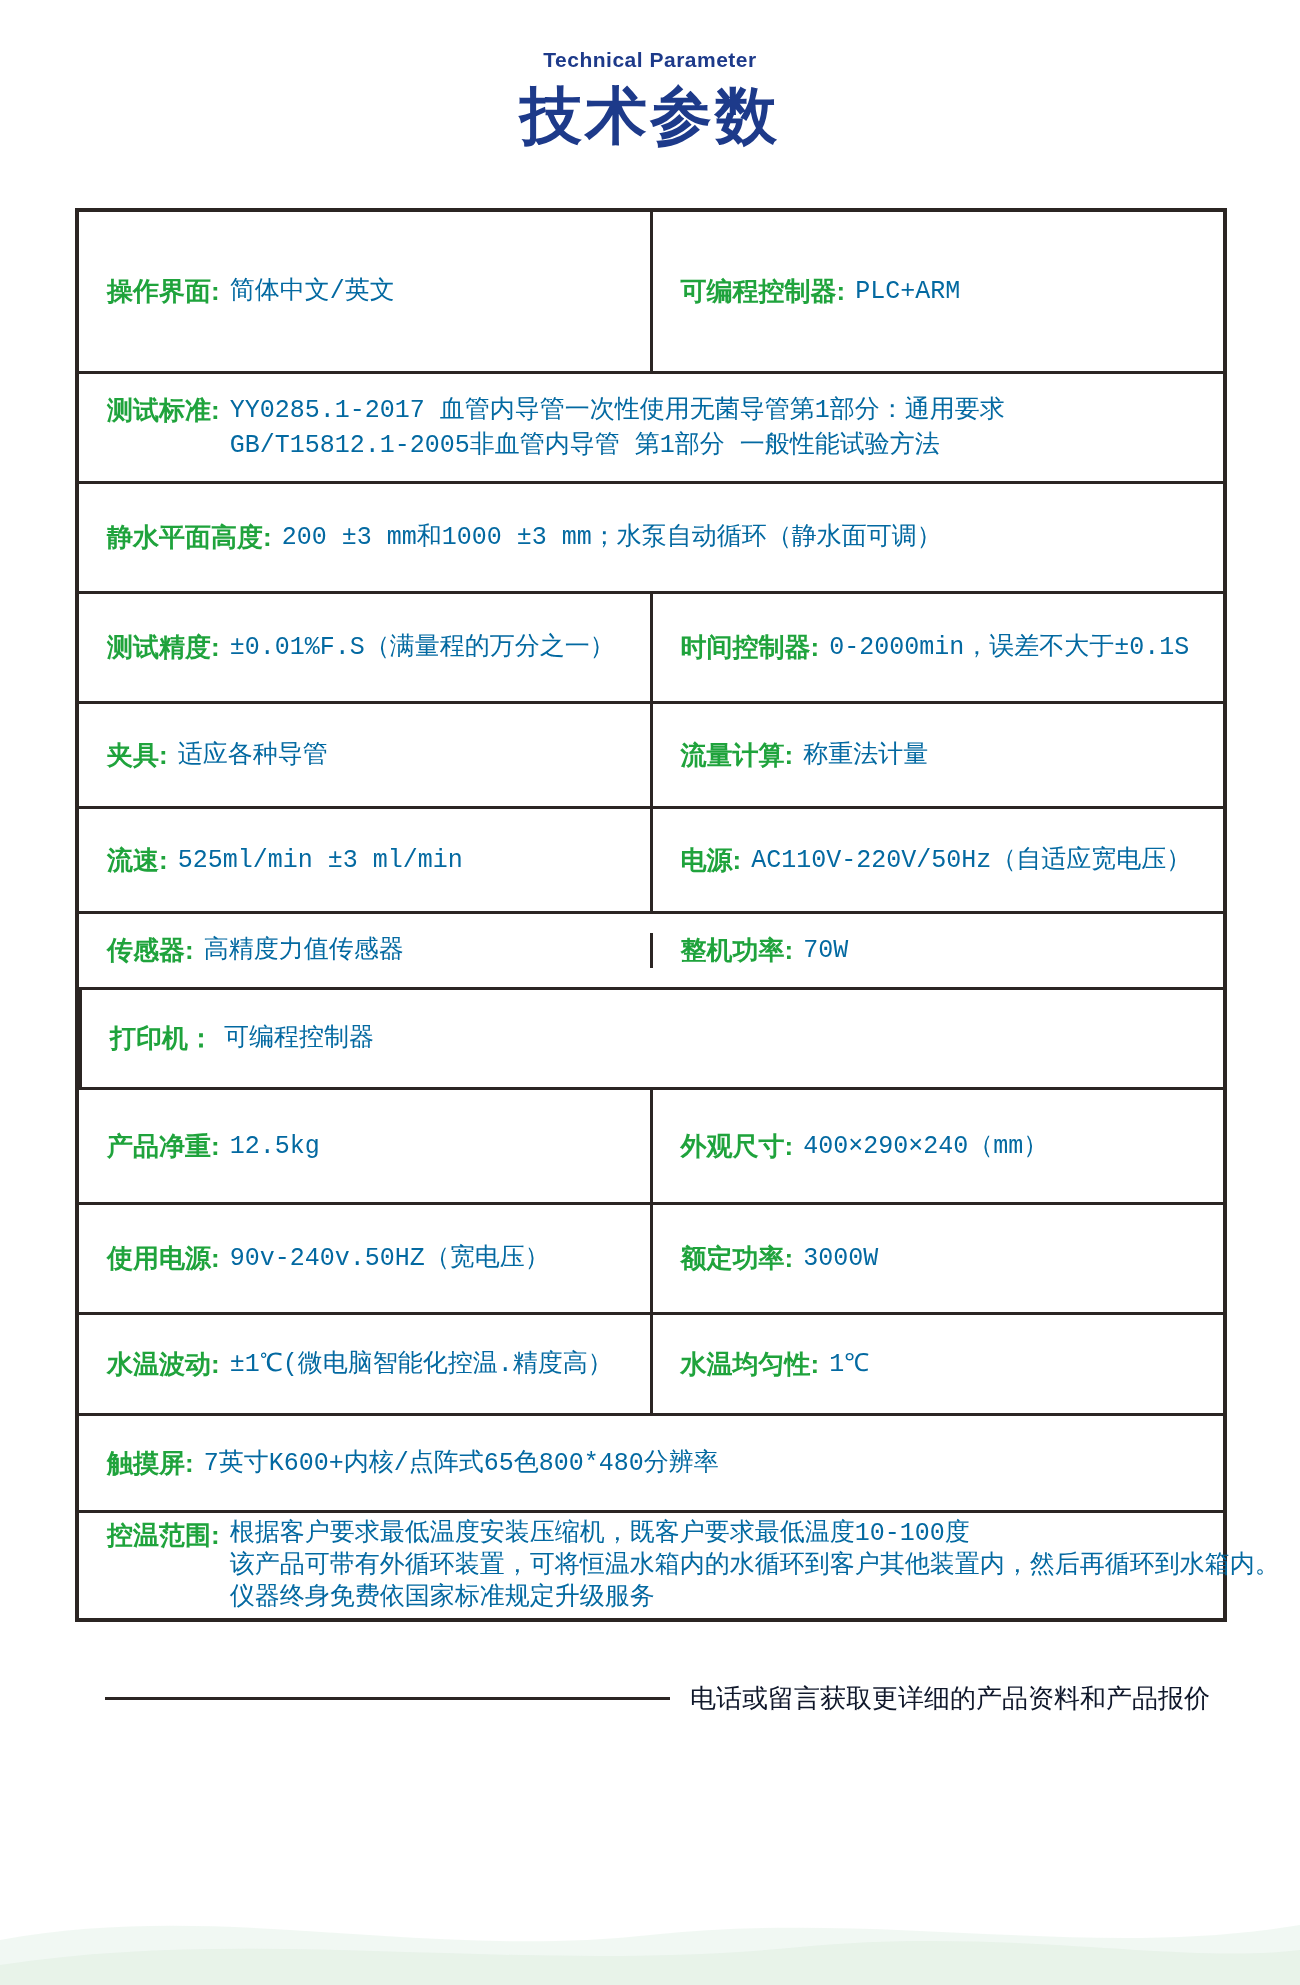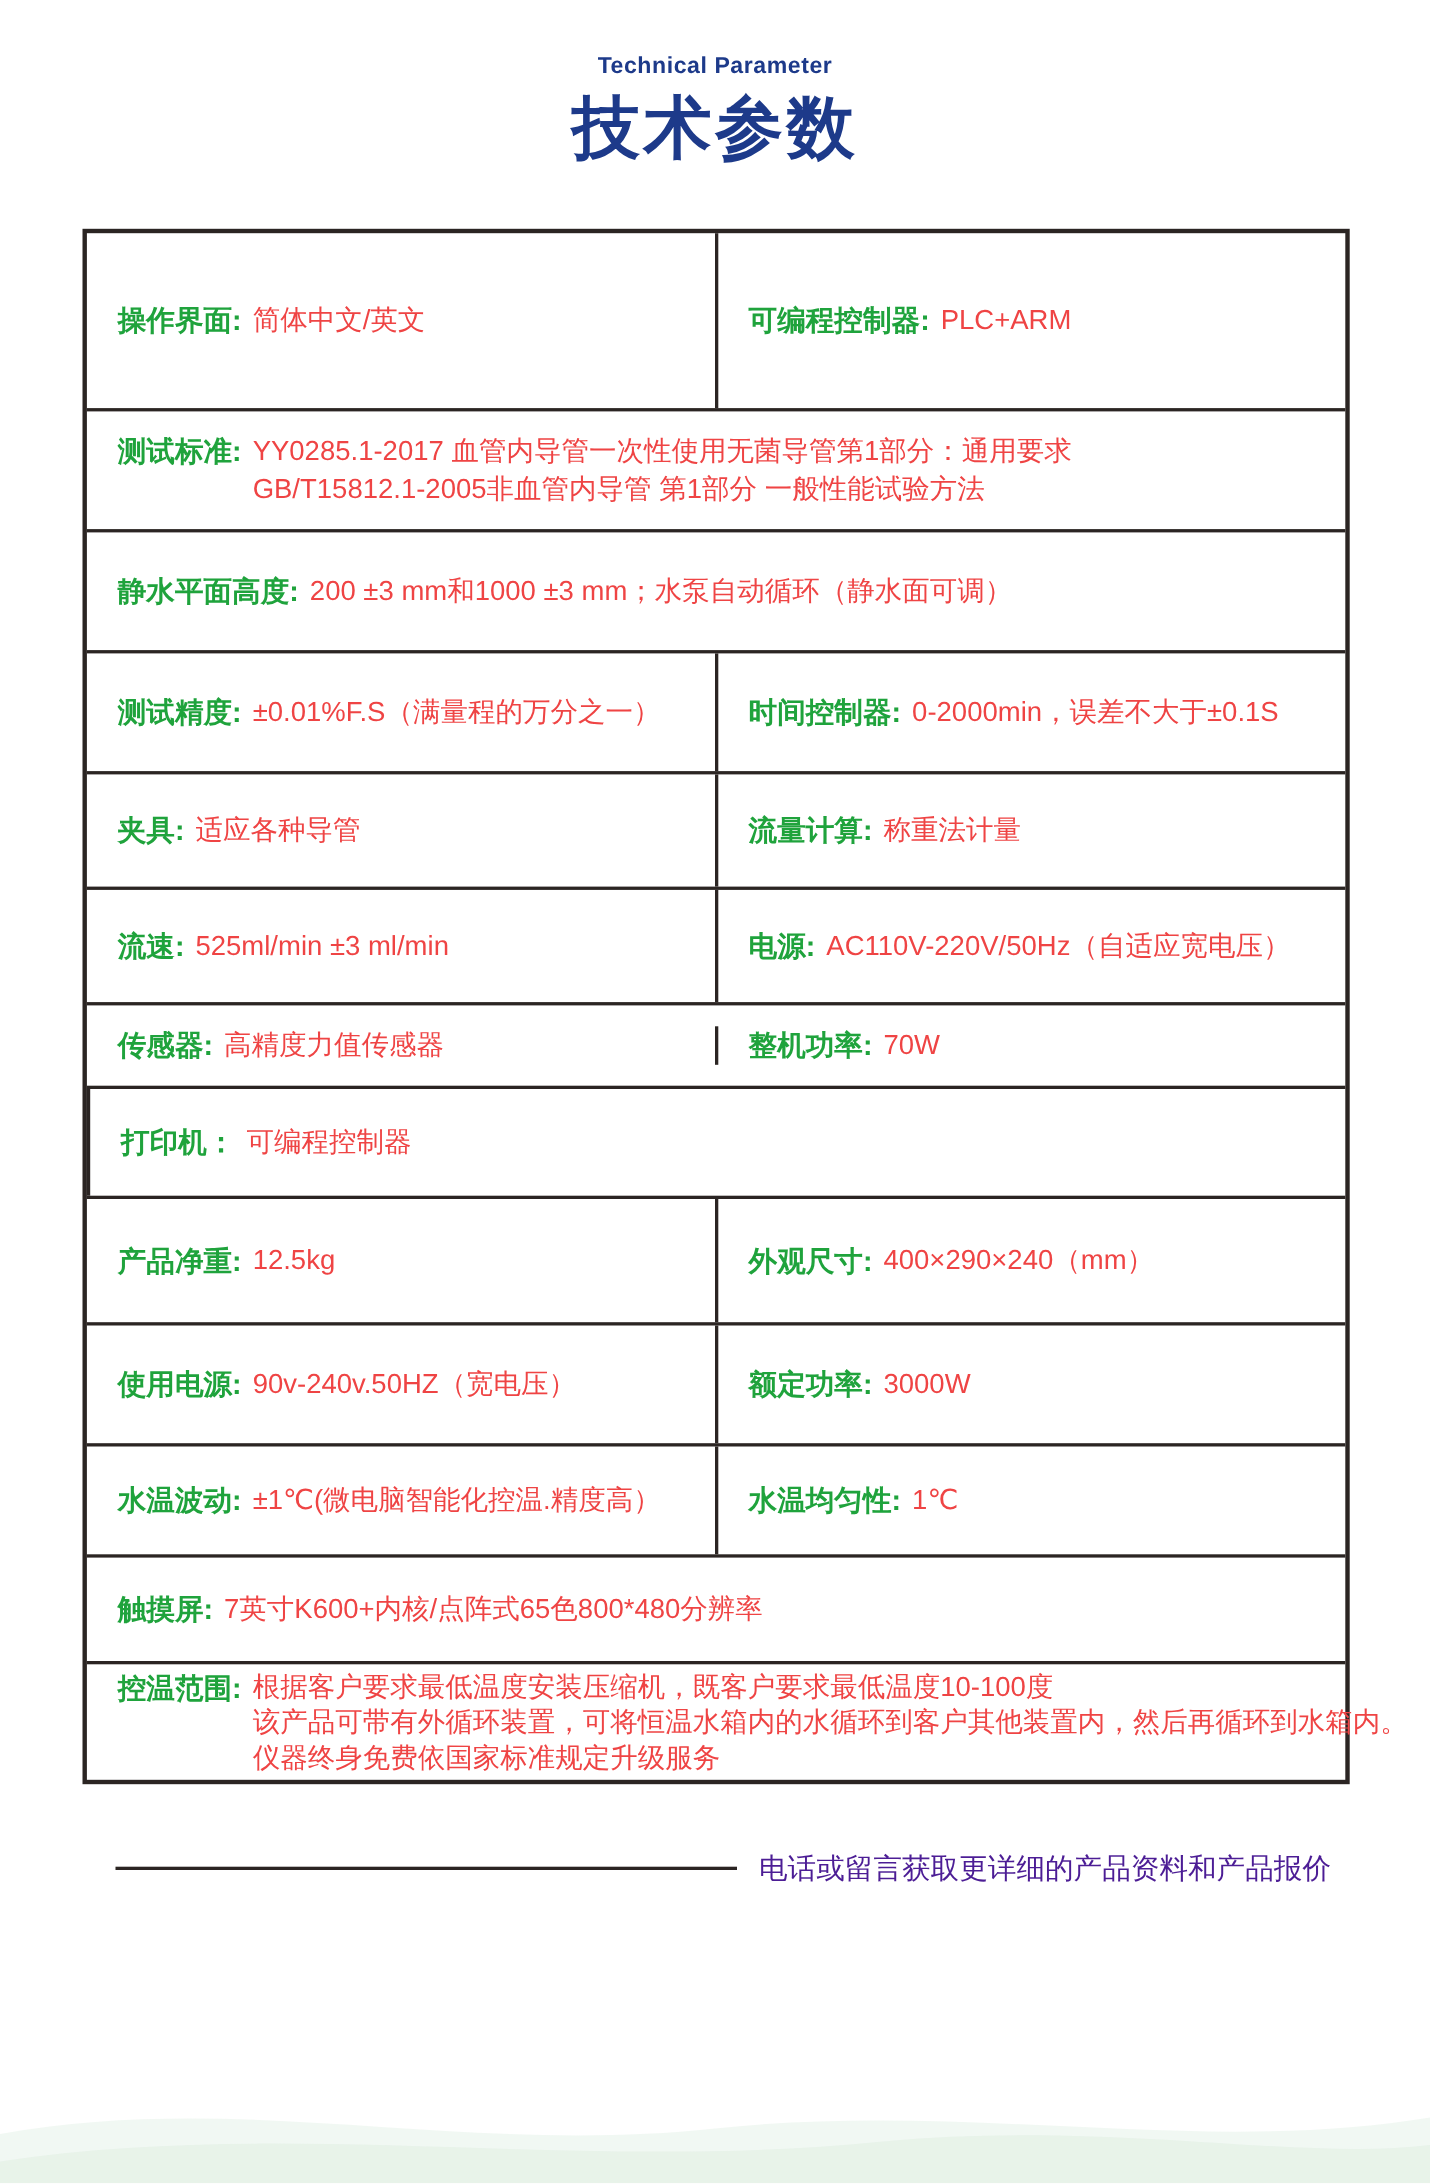--- a/index.html
+++ b/index.html
@@ -30,30 +30,30 @@
   .t-cell{
     flex:1;display:flex;align-items:center;
     padding-left:28px;padding-right:2px;box-sizing:border-box;
   }
   .t-cell.second{border-left:3px solid #2b2523;}
   .group{display:flex;align-items:flex-start;}
   .lbl{
     color:#1fa33c;font-weight:bold;font-size:26px;
     margin-right:10px;white-space:nowrap;line-height:35px;
   }
-  .val,.val-lines{color:#ef4444;font-size:25px;font-weight:500;line-height:35px;}
+  .val,.val-lines{color:#0369a1;font-size:25px;font-weight:500;line-height:35px;font-family:Liberation Mono, monospace;}
   .val-lines div{white-space:nowrap;}
 
   
   .footer-line{
     position:absolute;left:105px;top:1697px;width:565px;height:3px;background:#2b2523;
   }
   .footer-text{
     position:absolute;left:690px;top:1681px;
-    font-size:26px;font-weight:500;color:#4c1d95;white-space:nowrap;
+    font-size:26px;font-weight:500;color:#0f172a;white-space:nowrap;
   }
 
   
   .wave{position:absolute;left:0;bottom:0;width:1300px;height:120px;}
 </style>
 </head>
 <body>
 
 <div class="page">
 

